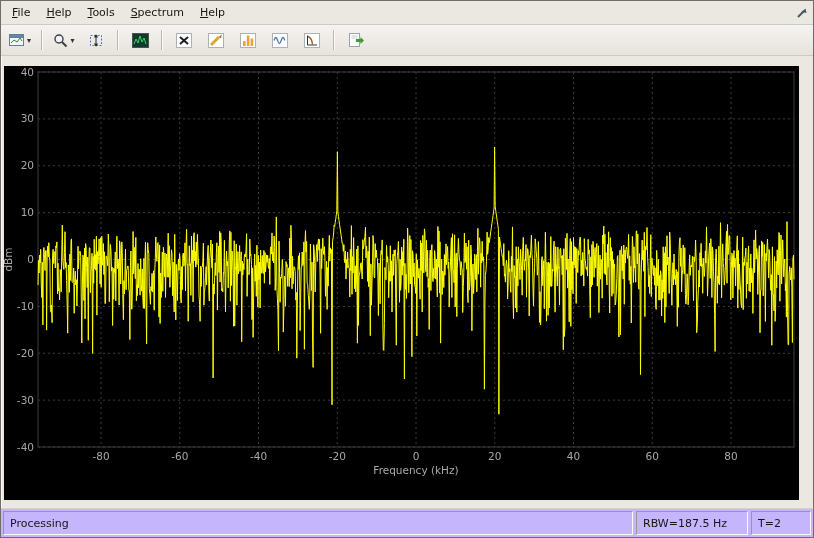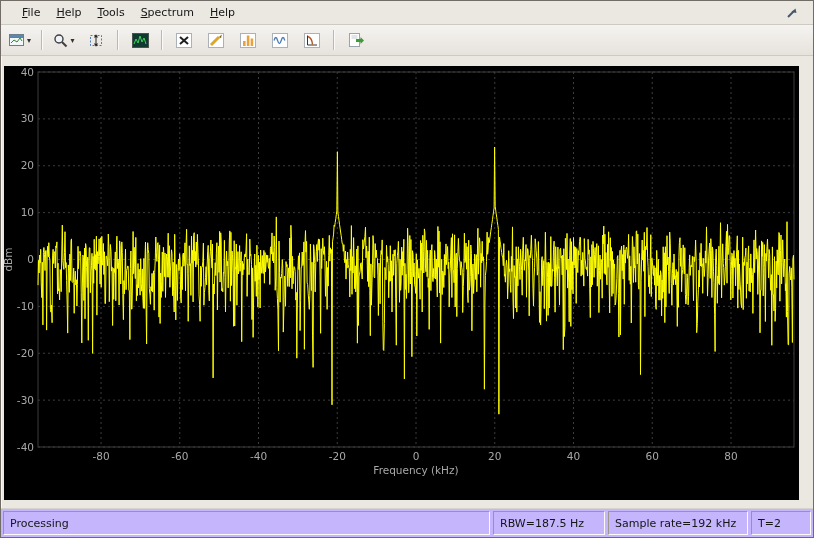--- a/index.html
+++ b/index.html
@@ -14,21 +14,21 @@
   
   .titlebar{height:20px;flex:0 0 20px;position:relative;
     background:linear-gradient(#fdfdfc,#d6d2cb);
     border-bottom:1px solid #b4b0a9;display:flex;align-items:center;}
   .title{position:absolute;left:0;right:0;text-align:center;font-size:11px;color:#1c1c1c;}
   .close-btn{position:absolute;right:3px;top:2px;width:18px;height:15px;
     background:#c8453a;border:1px solid #7e231c;color:#fff;
     font-size:10px;line-height:13px;text-align:center;cursor:default;}
   
   .menubar{height:23px;flex:0 0 23px;display:flex;align-items:center;
-    padding:0 13px;border-bottom:1px solid #cdc9c3;background:#ebe8e2;}
+    padding:0 3px;border-bottom:1px solid #cdc9c3;background:#ebe8e2;}
   .menu-item{display:inline-block;padding:3px 8px;cursor:default;}
   .menu-item::first-letter{text-decoration:underline;}
   .undock{margin-left:auto;margin-right:2px;display:flex;align-items:center;}
   
   .toolbar{height:30px;flex:0 0 30px;display:flex;align-items:center;
     padding:0 4px;gap:2px;border-bottom:1px solid #cdc9c3;
     background:linear-gradient(#f5f3f0,#e6e3dd);}
   .tbtn{height:24px;min-width:24px;display:flex;align-items:center;justify-content:center;
     padding:0 2px;border:1px solid transparent;border-radius:2px;}
   .tbtn svg{display:block;}
@@ -190,17 +190,16 @@
           <text x="412" y="408" fill="#a8a8a8" font-size="10.5" text-anchor="middle">Frequency (kHz)</text>
           <text x="8" y="193.5" fill="#a8a8a8" font-size="10.5" text-anchor="middle" transform="rotate(-90 8 193.5)">dBm</text>
           <polyline points="34.0,219.1 34.5,194.4 35.1,207.0 35.6,189.0 36.2,196.8 36.7,183.3 37.2,216.8 37.8,231.6 38.3,196.2 38.9,258.9 39.4,186.7 39.9,181.5 40.5,188.5 41.0,204.5 41.6,184.8 42.1,184.4 42.6,264.1 43.2,190.3 43.7,180.2 44.3,191.1 44.8,176.7 45.3,190.3 45.9,194.0 46.4,243.4 47.0,246.2 47.5,239.1 48.1,256.7 48.6,189.9 49.1,183.3 49.7,197.5 50.2,186.0 50.8,185.7 51.3,202.0 51.8,179.9 52.4,181.7 52.9,175.9 53.5,227.8 54.0,197.2 54.5,224.9 55.1,222.7 55.6,234.0 56.2,203.5 56.7,208.9 57.2,225.7 57.8,184.0 58.3,159.1 58.9,194.4 59.4,200.3 59.9,203.4 60.5,186.4 61.0,165.7 61.6,201.7 62.1,196.5 62.6,214.6 63.2,238.9 63.7,267.1 64.3,198.9 64.8,206.4 65.3,226.4 65.9,188.1 66.4,214.5 67.0,174.8 67.5,172.9 68.0,215.6 68.6,216.4 69.1,216.0 69.7,202.1 70.2,247.3 70.7,216.6 71.3,205.2 71.8,218.9 72.4,213.8 72.9,240.1 73.4,218.6 74.0,180.3 74.5,202.7 75.1,185.6 75.6,186.4 76.2,185.4 76.7,190.2 77.2,226.4 77.8,277.0 78.3,225.0 78.9,189.1 79.4,191.3 79.9,234.5 80.5,182.0 81.0,252.8 81.6,177.6 82.1,181.1 82.6,201.6 83.2,221.6 83.7,191.1 84.3,274.3 84.8,197.9 85.3,181.7 85.9,182.0 86.4,226.7 87.0,205.2 87.5,199.4 88.0,187.3 88.6,287.4 89.1,190.4 89.7,217.3 90.2,173.3 90.7,202.8 91.3,188.6 91.8,204.2 92.4,170.2 92.9,249.1 93.4,185.6 94.0,197.9 94.5,190.4 95.1,172.9 95.6,190.3 96.1,218.1 96.7,171.8 97.2,221.3 97.8,170.3 98.3,197.0 98.8,199.2 99.4,177.5 99.9,208.5 100.5,185.8 101.0,237.7 101.5,237.4 102.1,190.2 102.6,190.2 103.2,193.6 103.7,199.8 104.3,168.0 104.8,181.1 105.3,235.7 105.9,194.1 106.4,178.5 107.0,185.7 107.5,205.1 108.0,200.9 108.6,259.5 109.1,202.1 109.7,233.3 110.2,202.8 110.7,206.5 111.3,185.9 111.8,234.8 112.4,183.8 112.9,170.2 113.4,202.6 114.0,193.0 114.5,196.8 115.1,239.0 115.6,174.9 116.1,179.6 116.7,218.0 117.2,196.1 117.8,175.9 118.3,186.5 118.8,228.5 119.4,253.7 119.9,214.6 120.5,227.9 121.0,203.5 121.5,183.1 122.1,223.7 122.6,204.3 123.2,202.7 123.7,199.9 124.2,200.4 124.8,224.3 125.3,224.4 125.9,273.6 126.4,202.6 126.9,185.0 127.5,243.1 128.0,243.1 128.6,209.7 129.1,165.5 129.6,207.7 130.2,181.3 130.7,198.9 131.3,212.6 131.8,171.4 132.4,234.8 132.9,218.7 133.4,229.6 134.0,197.5 134.5,221.8 135.1,203.2 135.6,206.7 136.1,229.2 136.7,192.7 137.2,217.5 137.8,225.2 138.3,202.9 138.8,231.2 139.4,242.3 139.9,192.4 140.5,242.4 141.0,193.7 141.5,176.0 142.1,240.0 142.6,277.9 143.2,188.9 143.7,176.7 144.2,183.7 144.8,187.7 145.3,222.6 145.9,228.9 146.4,238.3 146.9,220.7 147.5,224.9 148.0,207.4 148.6,226.1 149.1,209.7 149.6,204.8 150.2,244.2 150.7,206.6 151.3,192.8 151.8,171.0 152.3,186.7 152.9,195.4 153.4,178.0 154.0,176.6 154.5,193.5 155.0,251.1 155.6,178.9 156.1,257.5 156.7,207.0 157.2,231.5 157.7,215.7 158.3,186.0 158.8,225.3 159.4,181.3 159.9,186.8 160.5,210.6 161.0,187.0 161.5,231.4 162.1,193.2 162.6,188.1 163.2,211.2 163.7,190.7 164.2,167.2 164.8,211.3 165.3,179.7 165.9,221.3 166.4,205.1 166.9,196.3 167.5,183.8 168.0,187.5 168.6,229.7 169.1,196.1 169.6,225.7 170.2,246.0 170.7,168.3 171.3,219.1 171.8,253.9 172.3,198.4 172.9,216.1 173.4,234.5 174.0,201.6 174.5,193.0 175.0,204.6 175.6,187.7 176.1,192.9 176.7,232.3 177.2,236.9 177.7,200.6 178.3,223.6 178.8,189.0 179.4,187.0 179.9,200.2 180.4,195.9 181.0,176.8 181.5,224.8 182.1,178.0 182.6,163.3 183.1,198.7 183.7,198.3 184.2,255.3 184.8,207.5 185.3,179.8 185.8,199.6 186.4,197.7 186.9,229.4 187.5,170.2 188.0,197.3 188.6,184.4 189.1,235.9 189.6,169.8 190.2,166.7 190.7,194.8 191.3,185.5 191.8,201.1 192.3,176.0 192.9,198.6 193.4,168.4 194.0,186.9 194.5,197.8 195.0,228.8 195.6,238.6 196.1,255.3 196.7,200.1 197.2,220.4 197.7,201.4 198.3,200.9 198.8,195.7 199.4,177.1 199.9,239.2 200.4,226.6 201.0,221.5 201.5,211.3 202.1,200.6 202.6,218.8 203.1,200.1 203.7,185.7 204.2,179.4 204.8,224.8 205.3,234.9 205.8,192.9 206.4,185.4 206.9,174.0 207.5,193.9 208.0,202.1 208.5,178.0 209.1,311.9 209.6,218.0 210.2,228.0 210.7,210.2 211.2,196.7 211.8,209.5 212.3,187.4 212.9,176.7 213.4,244.0 213.9,200.3 214.5,180.2 215.0,206.4 215.6,165.4 216.1,216.1 216.7,166.8 217.2,175.2 217.7,224.7 218.3,222.5 218.8,225.8 219.4,206.3 219.9,207.2 220.4,174.3 221.0,211.4 221.5,245.9 222.1,199.9 222.6,185.1 223.1,200.0 223.7,195.3 224.2,221.9 224.8,200.8 225.3,175.0 225.8,164.9 226.4,235.2 226.9,166.3 227.5,219.5 228.0,185.0 228.5,188.4 229.1,206.2 229.6,260.3 230.2,174.7 230.7,260.0 231.2,204.0 231.8,200.1 232.3,178.0 232.9,239.2 233.4,204.0 233.9,185.6 234.5,207.9 235.0,202.1 235.6,179.6 236.1,205.3 236.6,196.7 237.2,185.8 237.7,275.7 238.3,195.2 238.8,208.9 239.3,197.7 239.9,203.6 240.4,190.0 241.0,187.9 241.5,191.0 242.0,184.1 242.6,167.7 243.1,230.4 243.7,193.2 244.2,208.1 244.8,208.4 245.3,208.6 245.8,173.1 246.4,189.6 246.9,188.4 247.5,198.4 248.0,253.6 248.5,201.9 249.1,271.4 249.6,231.9 250.2,202.7 250.7,188.0 251.2,215.3 251.8,199.3 252.3,230.4 252.9,179.2 253.4,202.2 253.9,241.2 254.5,189.4 255.0,213.7 255.6,196.2 256.1,242.0 256.6,184.0 257.2,199.6 257.7,207.3 258.3,189.5 258.8,204.9 259.3,207.5 259.9,184.4 260.4,217.2 261.0,186.5 261.5,206.0 262.0,198.9 262.6,188.9 263.1,196.4 263.7,189.3 264.2,200.1 264.7,202.4 265.3,192.4 265.8,218.5 266.4,182.5 266.9,180.7 267.4,188.1 268.0,166.9 268.5,194.7 269.1,186.2 269.6,197.0 270.1,170.0 270.7,181.4 271.2,224.3 271.8,211.1 272.3,150.9 272.9,221.6 273.4,232.4 273.9,243.9 274.5,284.7 275.0,175.1 275.6,206.8 276.1,236.2 276.6,211.0 277.2,212.2 277.7,207.5 278.3,193.5 278.8,202.2 279.3,266.1 279.9,240.5 280.4,210.1 281.0,212.0 281.5,240.3 282.0,195.6 282.6,200.6 283.1,198.6 283.7,220.4 284.2,207.0 284.7,201.8 285.3,220.6 285.8,172.0 286.4,211.8 286.9,159.3 287.4,172.0 288.0,222.8 288.5,190.4 289.1,217.8 289.6,204.4 290.1,200.6 290.7,201.7 291.2,205.6 291.8,234.1 292.3,226.4 292.8,292.2 293.4,236.0 293.9,203.3 294.5,189.8 295.0,203.6 295.5,186.9 296.1,264.6 296.6,234.7 297.2,201.5 297.7,201.5 298.2,186.0 298.8,199.5 299.3,198.4 299.9,175.9 300.4,283.3 301.0,176.8 301.5,164.6 302.0,186.2 302.6,175.4 303.1,216.8 303.7,218.7 304.2,227.9 304.7,233.9 305.3,243.3 305.8,229.5 306.4,178.0 306.9,198.1 307.4,224.5 308.0,196.2 308.5,269.1 309.1,301.4 309.6,178.7 310.1,182.5 310.7,197.5 311.2,225.9 311.8,196.6 312.3,185.6 312.8,178.5 313.4,195.5 313.9,178.1 314.5,172.9 315.0,184.2 315.5,173.5 316.1,210.8 316.6,267.3 317.2,182.7 317.7,202.5 318.2,186.1 318.8,172.2 319.3,184.8 319.9,188.5 320.4,180.7 320.9,191.9 321.5,230.3 322.0,215.3 322.6,195.3 323.1,243.4 323.6,201.5 324.2,220.1 324.7,189.6 325.3,169.4 325.8,195.1 326.3,181.8 326.9,187.4 327.4,183.5 328.0,338.8 328.5,175.8 329.1,171.9 329.6,168.1 330.1,159.2 330.7,160.4 331.2,156.5 331.8,152.6 332.3,148.8 332.8,144.9 333.4,85.7 333.9,146.7 334.5,150.5 335.0,154.4 335.5,158.3 336.1,162.1 336.6,166.0 337.2,169.8 337.7,173.7 338.2,177.6 338.8,177.6 339.3,185.3 339.9,178.7 340.4,193.0 340.9,196.8 341.5,185.0 342.0,213.1 342.6,193.5 343.1,202.1 343.6,186.1 344.2,198.2 344.7,201.7 345.3,202.8 345.8,231.0 346.3,183.4 346.9,204.7 347.4,159.6 348.0,228.3 348.5,190.7 349.0,207.1 349.6,171.6 350.1,193.7 350.7,222.7 351.2,199.8 351.7,225.9 352.3,216.0 352.8,183.1 353.4,277.2 353.9,179.9 354.4,259.5 355.0,210.0 355.5,208.4 356.1,205.1 356.6,197.9 357.2,196.7 357.7,205.0 358.2,213.0 358.8,173.7 359.3,183.0 359.9,180.0 360.4,174.0 360.9,170.7 361.5,161.1 362.0,191.8 362.6,180.0 363.1,191.1 363.6,215.4 364.2,185.3 364.7,220.7 365.3,171.1 365.8,224.7 366.3,269.7 366.9,197.9 367.4,239.2 368.0,216.1 368.5,198.8 369.0,169.6 369.6,178.1 370.1,210.8 370.7,212.0 371.2,177.6 371.7,191.6 372.3,184.1 372.8,191.8 373.4,192.4 373.9,209.8 374.4,249.5 375.0,197.1 375.5,206.9 376.1,237.8 376.6,191.2 377.1,184.5 377.7,188.4 378.2,173.9 378.8,255.5 379.3,283.8 379.8,284.5 380.4,257.4 380.9,201.5 381.5,205.3 382.0,213.8 382.5,179.3 383.1,196.1 383.6,190.6 384.2,198.7 384.7,231.7 385.3,205.3 385.8,215.4 386.3,179.7 386.9,214.9 387.4,194.8 388.0,246.0 388.5,211.3 389.0,188.2 389.6,209.3 390.1,184.2 390.7,189.9 391.2,183.7 391.7,232.1 392.3,279.2 392.8,197.7 393.4,189.2 393.9,186.0 394.4,175.4 395.0,201.1 395.5,236.3 396.1,193.3 396.6,224.3 397.1,217.1 397.7,181.1 398.2,209.2 398.8,185.6 399.3,199.9 399.8,173.3 400.4,313.0 400.9,197.3 401.5,223.4 402.0,208.3 402.5,232.4 403.1,203.1 403.6,162.2 404.2,179.2 404.7,226.7 405.2,211.3 405.8,169.5 406.3,218.0 406.9,173.5 407.4,205.2 407.9,290.7 408.5,184.7 409.0,188.3 409.6,210.8 410.1,197.1 410.6,218.8 411.2,221.2 411.7,227.4 412.3,187.8 412.8,270.0 413.4,193.8 413.9,205.0 414.4,212.2 415.0,202.4 415.5,212.8 416.1,233.2 416.6,174.5 417.1,204.4 417.7,177.0 418.2,246.0 418.8,169.3 419.3,185.4 419.8,207.0 420.4,162.9 420.9,166.7 421.5,202.2 422.0,205.8 422.5,174.4 423.1,210.7 423.6,184.3 424.2,221.4 424.7,212.5 425.2,263.4 425.8,191.3 426.3,184.0 426.9,224.6 427.4,184.5 427.9,178.6 428.5,211.3 429.0,215.6 429.6,202.5 430.1,212.3 430.6,184.5 431.2,191.7 431.7,213.1 432.3,193.0 432.8,216.2 433.3,231.0 433.9,160.5 434.4,201.2 435.0,165.0 435.5,227.0 436.0,175.8 436.6,277.1 437.1,214.0 437.7,193.2 438.2,228.5 438.7,205.1 439.3,206.8 439.8,221.5 440.4,188.5 440.9,209.2 441.5,193.7 442.0,177.9 442.5,198.6 443.1,188.0 443.6,180.5 444.2,202.7 444.7,196.2 445.2,240.9 445.8,208.9 446.3,202.7 446.9,183.1 447.4,171.6 447.9,231.5 448.5,167.8 449.0,203.3 449.6,204.1 450.1,216.7 450.6,168.8 451.2,241.0 451.7,190.2 452.3,187.1 452.8,250.6 453.3,202.6 453.9,185.5 454.4,172.4 455.0,188.2 455.5,193.7 456.0,196.3 456.6,209.1 457.1,195.7 457.7,201.3 458.2,203.9 458.7,246.5 459.3,220.6 459.8,206.6 460.4,167.2 460.9,196.6 461.4,195.1 462.0,177.0 462.5,203.2 463.1,180.7 463.6,229.1 464.1,236.6 464.7,174.2 465.2,224.2 465.8,220.4 466.3,210.4 466.8,179.0 467.4,187.5 467.9,264.8 468.5,207.9 469.0,198.0 469.6,227.5 470.1,213.9 470.6,188.1 471.2,195.5 471.7,213.5 472.3,188.6 472.8,225.8 473.3,191.5 473.9,162.3 474.4,208.2 475.0,182.1 475.5,171.8 476.0,177.3 476.6,221.2 477.1,187.4 477.7,196.9 478.2,175.3 478.7,194.7 479.3,190.8 479.8,196.3 480.4,323.2 480.9,239.1 481.4,209.6 482.0,204.0 482.5,195.5 483.1,166.1 483.6,188.3 484.1,184.5 484.7,171.5 485.2,176.7 485.8,172.9 486.3,169.0 486.8,165.2 487.4,161.3 487.9,157.4 488.5,153.6 489.0,149.7 489.5,145.9 490.1,142.0 490.6,81.0 491.2,140.2 491.7,144.1 492.2,147.9 492.8,151.8 493.3,155.7 493.9,159.5 494.4,163.4 494.9,348.2 495.5,171.1 496.0,175.0 496.6,178.8 497.1,182.7 497.7,186.5 498.2,190.4 498.7,190.0 499.3,199.7 499.8,177.6 500.4,210.2 500.9,208.1 501.4,216.2 502.0,199.2 502.5,194.3 503.1,201.2 503.6,232.9 504.1,220.0 504.7,184.7 505.2,205.7 505.8,202.8 506.3,218.7 506.8,226.4 507.4,190.4 507.9,205.5 508.5,160.9 509.0,232.9 509.5,252.6 510.1,199.5 510.6,211.4 511.2,210.6 511.7,242.0 512.2,180.7 512.8,246.1 513.3,192.9 513.9,219.9 514.4,180.8 514.9,194.1 515.5,200.3 516.0,213.5 516.6,183.3 517.1,194.1 517.6,204.2 518.2,229.2 518.7,184.4 519.3,171.3 519.8,192.8 520.3,204.3 520.9,194.0 521.4,195.0 522.0,178.5 522.5,231.2 523.0,195.1 523.6,182.6 524.1,184.5 524.7,204.9 525.2,249.9 525.8,189.5 526.3,191.8 526.8,183.3 527.4,169.2 527.9,187.5 528.5,194.2 529.0,222.8 529.5,240.0 530.1,211.1 530.6,201.3 531.2,172.8 531.7,177.7 532.2,184.8 532.8,192.8 533.3,209.2 533.9,205.3 534.4,175.6 534.9,205.2 535.5,256.4 536.0,225.7 536.6,258.9 537.1,238.2 537.6,193.8 538.2,190.6 538.7,219.6 539.3,204.6 539.8,194.6 540.3,242.7 540.9,199.6 541.4,166.2 542.0,204.2 542.5,255.1 543.0,196.4 543.6,211.5 544.1,249.4 544.7,196.1 545.2,242.0 545.7,197.5 546.3,220.2 546.8,170.6 547.4,220.5 547.9,219.8 548.4,203.3 549.0,205.2 549.5,183.2 550.1,175.2 550.6,211.8 551.1,246.2 551.7,180.7 552.2,197.2 552.8,207.1 553.3,220.0 553.9,181.1 554.4,202.4 554.9,200.7 555.5,239.1 556.0,183.7 556.6,182.3 557.1,191.8 557.6,190.1 558.2,208.9 558.7,189.2 559.3,283.7 559.8,182.7 560.3,270.6 560.9,261.6 561.4,172.3 562.0,190.3 562.5,203.5 563.0,167.4 563.6,222.1 564.1,193.0 564.7,216.9 565.2,255.8 565.7,189.7 566.3,172.5 566.8,260.4 567.4,175.7 567.9,223.6 568.4,195.7 569.0,227.8 569.5,171.5 570.1,199.0 570.6,180.5 571.1,202.0 571.7,181.2 572.2,237.4 572.8,182.6 573.3,201.9 573.8,206.6 574.4,184.7 574.9,189.1 575.5,175.7 576.0,171.0 576.5,171.5 577.1,210.1 577.6,194.3 578.2,208.7 578.7,186.4 579.2,196.5 579.8,220.1 580.3,172.6 580.9,192.2 581.4,194.9 582.0,202.7 582.5,203.5 583.0,200.8 583.6,210.1 584.1,173.3 584.7,188.2 585.2,183.9 585.7,222.2 586.3,251.6 586.8,190.8 587.4,221.0 587.9,178.6 588.4,218.8 589.0,175.4 589.5,182.4 590.1,211.3 590.6,188.4 591.1,181.5 591.7,202.1 592.2,186.1 592.8,177.6 593.3,220.2 593.8,201.3 594.4,179.8 594.9,246.6 595.5,204.3 596.0,189.0 596.5,213.2 597.1,193.3 597.6,196.5 598.2,232.2 598.7,169.1 599.2,177.9 599.8,160.1 600.3,207.4 600.9,168.2 601.4,208.5 601.9,186.5 602.5,212.0 603.0,218.9 603.6,178.4 604.1,201.3 604.6,165.8 605.2,220.7 605.7,247.0 606.3,171.7 606.8,194.7 607.3,181.5 607.9,230.3 608.4,185.4 609.0,227.6 609.5,193.9 610.1,202.3 610.6,198.1 611.1,239.0 611.7,236.7 612.2,229.3 612.8,212.6 613.3,191.0 613.8,189.6 614.4,227.4 614.9,271.0 615.5,215.0 616.0,184.3 616.5,268.8 617.1,184.1 617.6,180.1 618.2,204.7 618.7,188.5 619.2,213.1 619.8,179.1 620.3,238.3 620.9,184.1 621.4,197.1 621.9,183.2 622.5,181.1 623.0,183.5 623.6,192.4 624.1,187.0 624.6,168.4 625.2,214.4 625.7,189.8 626.3,218.2 626.8,200.3 627.3,257.0 627.9,198.9 628.4,170.5 629.0,182.1 629.5,216.5 630.0,180.8 630.6,201.9 631.1,199.6 631.7,216.2 632.2,165.8 632.7,164.8 633.3,197.9 633.8,168.1 634.4,219.8 634.9,223.2 635.4,187.5 636.0,206.3 636.5,308.6 637.1,214.7 637.6,193.3 638.2,174.0 638.7,194.1 639.2,184.3 639.8,205.3 640.3,166.3 640.9,250.6 641.4,180.5 641.9,184.0 642.5,181.7 643.0,161.5 643.6,191.2 644.1,200.6 644.6,220.7 645.2,209.3 645.7,227.6 646.3,192.3 646.8,168.7 647.3,230.6 647.9,192.3 648.4,196.8 649.0,202.9 649.5,209.5 650.0,199.6 650.6,219.1 651.1,201.8 651.7,240.7 652.2,243.4 652.7,184.4 653.3,205.1 653.8,219.8 654.4,193.4 654.9,234.1 655.4,209.5 656.0,234.2 656.5,204.7 657.1,208.6 657.6,249.9 658.1,213.9 658.7,232.4 659.2,180.8 659.8,226.2 660.3,186.8 660.8,256.6 661.4,180.7 661.9,241.0 662.5,200.9 663.0,169.7 663.5,198.7 664.1,191.0 664.6,205.5 665.2,227.5 665.7,166.1 666.3,177.8 666.8,202.4 667.3,217.6 667.9,239.3 668.4,207.7 669.0,196.6 669.5,219.0 670.0,188.0 670.6,213.2 671.1,209.6 671.7,218.7 672.2,203.4 672.7,212.9 673.3,260.4 673.8,205.7 674.4,241.3 674.9,190.9 675.4,176.5 676.0,171.7 676.5,200.3 677.1,182.0 677.6,225.8 678.1,209.2 678.7,203.6 679.2,178.9 679.8,201.7 680.3,207.9 680.8,181.7 681.4,228.6 681.9,238.1 682.5,230.8 683.0,207.8 683.5,211.6 684.1,238.8 684.6,230.4 685.2,201.5 685.7,188.9 686.2,209.4 686.8,199.6 687.3,199.2 687.9,201.0 688.4,190.3 688.9,201.8 689.5,234.6 690.0,190.8 690.6,195.6 691.1,190.4 691.6,174.0 692.2,195.4 692.7,266.7 693.3,257.5 693.8,235.7 694.4,223.8 694.9,204.2 695.4,221.0 696.0,186.7 696.5,199.9 697.1,177.4 697.6,200.5 698.1,197.7 698.7,227.3 699.2,192.2 699.8,202.6 700.3,210.5 700.8,202.9 701.4,184.9 701.9,197.1 702.5,160.9 703.0,190.8 703.5,230.1 704.1,211.7 704.6,193.0 705.2,182.7 705.7,177.0 706.2,212.4 706.8,172.7 707.3,184.3 707.9,231.5 708.4,180.9 708.9,184.6 709.5,205.8 710.0,216.6 710.6,248.7 711.1,285.5 711.6,192.9 712.2,183.1 712.7,199.3 713.3,237.3 713.8,209.9 714.3,217.5 714.9,180.2 715.4,218.8 716.0,193.8 716.5,156.7 717.0,194.1 717.6,231.8 718.1,196.2 718.7,177.8 719.2,197.4 719.7,201.6 720.3,219.1 720.8,213.0 721.4,200.8 721.9,180.3 722.5,165.3 723.0,217.2 723.5,158.4 724.1,188.6 724.6,181.8 725.2,169.7 725.7,169.8 726.2,195.6 726.8,233.9 727.3,202.4 727.9,187.2 728.4,189.3 728.9,232.0 729.5,192.0 730.0,184.6 730.6,201.3 731.1,192.3 731.6,219.8 732.2,195.9 732.7,184.2 733.3,169.8 733.8,242.1 734.3,184.3 734.9,223.5 735.4,198.0 736.0,215.0 736.5,223.0 737.0,236.9 737.6,241.6 738.1,218.7 738.7,171.1 739.2,243.6 739.7,196.4 740.3,199.5 740.8,191.6 741.4,189.3 741.9,182.1 742.4,232.3 743.0,196.2 743.5,217.9 744.1,188.2 744.6,179.9 745.1,225.0 745.7,202.0 746.2,225.9 746.8,187.9 747.3,216.8 747.8,202.3 748.4,208.7 748.9,247.4 749.5,198.0 750.0,173.9 750.6,206.6 751.1,186.8 751.6,164.0 752.2,193.1 752.7,182.5 753.3,188.2 753.8,228.4 754.3,210.0 754.9,184.5 755.4,179.7 756.0,266.8 756.5,224.3 757.0,224.4 757.6,174.9 758.1,190.4 758.7,176.4 759.2,229.9 759.7,207.8 760.3,178.6 760.8,201.7 761.4,255.5 761.9,187.4 762.4,195.1 763.0,180.3 763.5,173.2 764.1,191.8 764.6,211.9 765.1,183.5 765.7,188.4 766.2,211.1 766.8,224.3 767.3,208.6 767.8,279.3 768.4,180.9 768.9,228.7 769.5,228.7 770.0,244.9 770.5,190.7 771.1,255.4 771.6,242.5 772.2,195.2 772.7,221.9 773.2,183.8 773.8,206.9 774.3,208.9 774.9,166.5 775.4,168.0 775.9,235.2 776.5,184.6 777.0,169.0 777.6,217.9 778.1,196.5 778.7,173.8 779.2,192.2 779.7,210.8 780.3,197.4 780.8,193.0 781.4,224.7 781.9,217.7 782.4,251.1 783.0,155.7 783.5,245.7 784.1,278.6 784.6,278.8 785.1,207.6 785.7,200.5 786.2,209.6 786.8,214.0 787.3,201.9 787.8,221.1 788.4,276.5 788.9,192.8 789.5,189.2 790.0,213.4" fill="none" stroke="#ffff00" stroke-width="1"></polyline>
         </svg>
       </div>
   </div>
 
   <div class="statusbar">
     <div class="spanel sp-left">Processing</div>
     <div class="spanel sp-rbw">RBW=187.5 Hz</div>
-    <div class="spanel sp-rate">Sample rate=192 kHz</div>
     <div class="spanel sp-time">T=2</div>
   </div>
 
 </div>
 
 </body></html>

